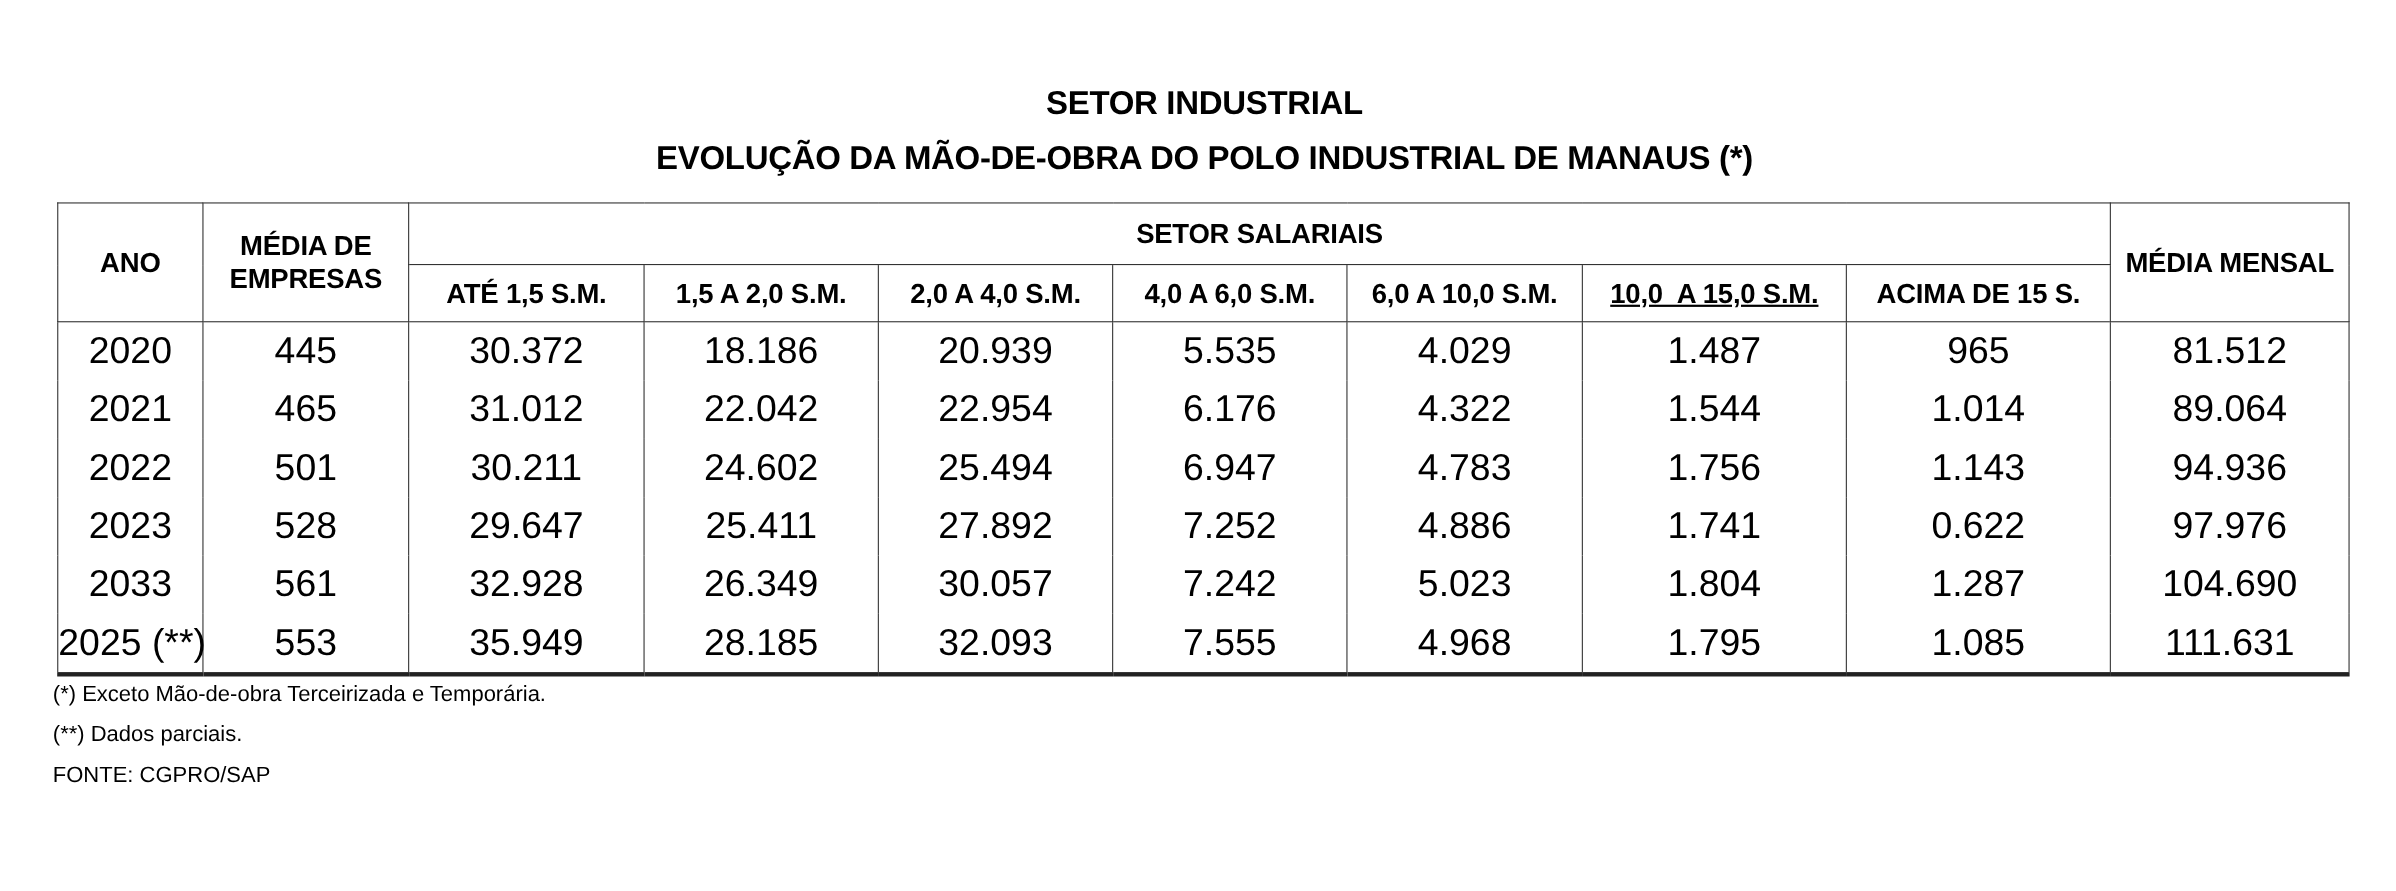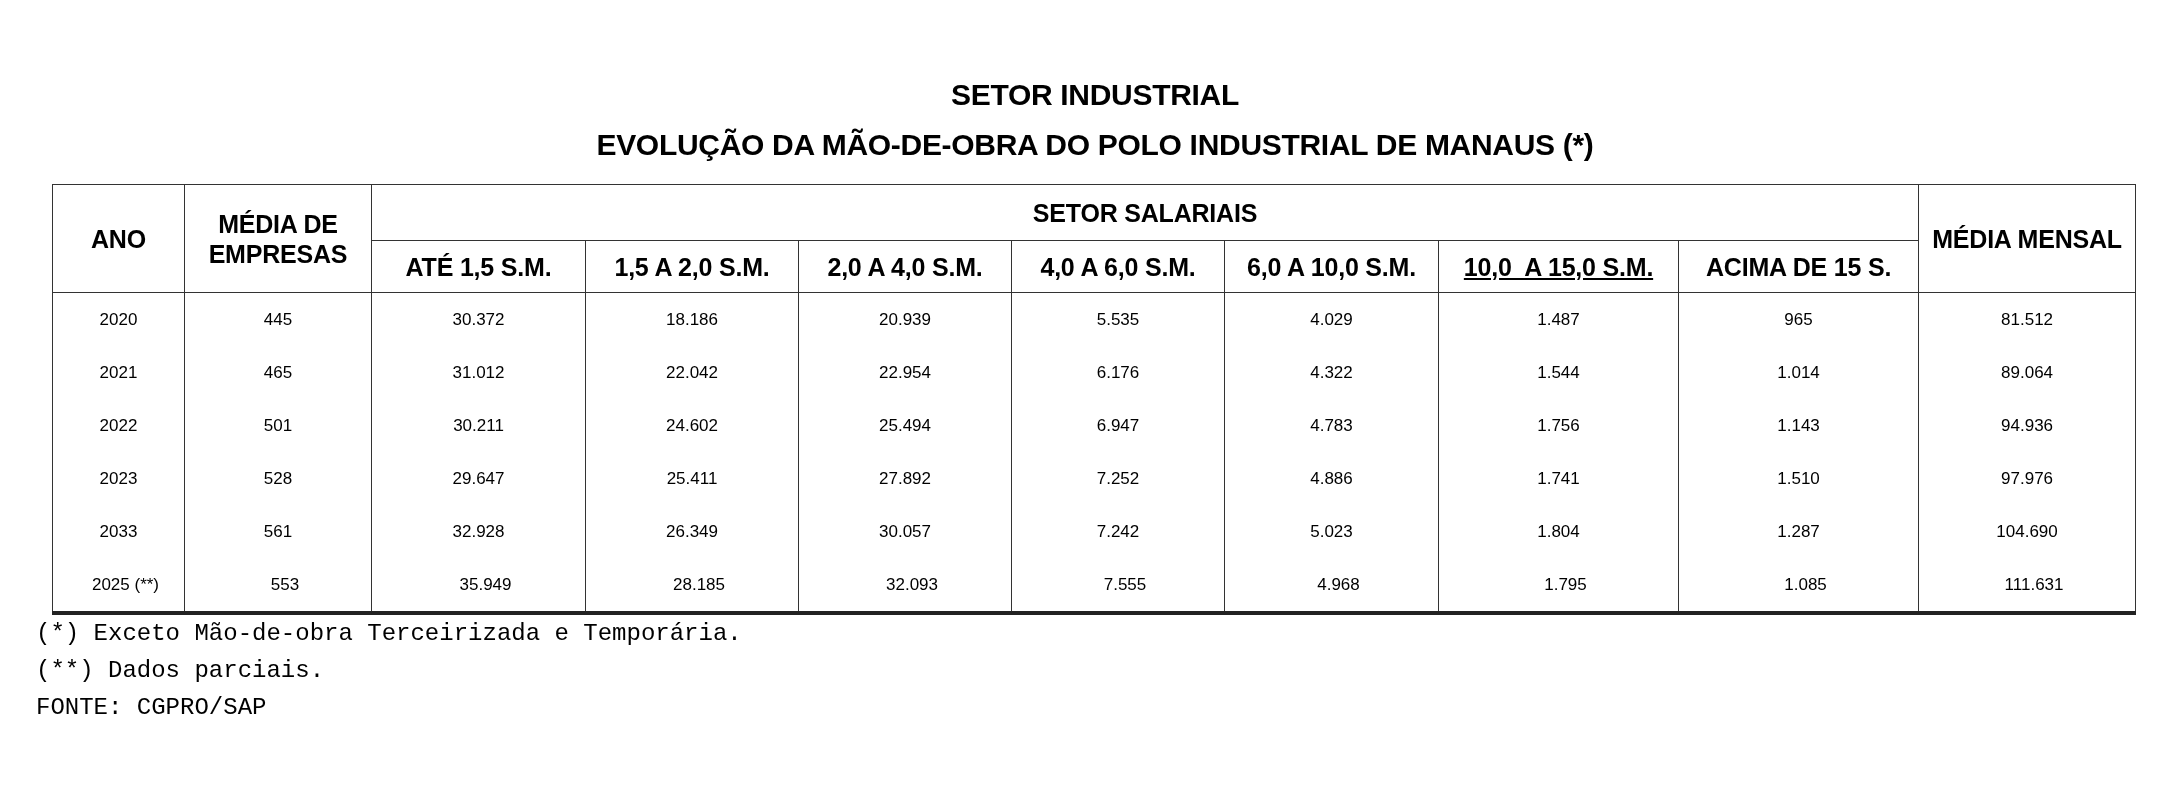--- a/index.html
+++ b/index.html
@@ -46,39 +46,37 @@
     table.data th {
       font-weight: bold;
       font-size: 25px;
       line-height: 30px;
       letter-spacing: -0.2px;
     }
     th.group { font-size: 31px; height: 55px; }
     th.sub { height: 51px; }
     th.span2 { line-height: 31px; }
     table.data tbody td {
-      font-size: 17px;
+      font-size: 34px;
       height: 53px;
       border-top: none;
       border-bottom: none;
     }
     table.data tbody tr:last-child td {
       border-bottom: 4px solid #222222;
-      padding-left: 14px;
     }
     table.data thead tr:last-child th,
     table.data thead th.rowspan {
       border-bottom: 1.5px solid #333333;
     }
     .notes {
       position: absolute;
-      left: 36px;
-      font-size: 24px;
+      left: 48px;
+      font-size: 20px;
       white-space: nowrap;
-      font-family: Liberation Mono, monospace;
     }
     #note1 { top: 620px; }
     #note2 { top: 657px; }
     #note3 { top: 694px; text-align: right; }
   </style>
 </head>
 <body>
 
 <div id="title1" class="title">SETOR INDUSTRIAL</div>
 <div id="title2" class="title">EVOLUÇÃO DA MÃO-DE-OBRA DO POLO INDUSTRIAL DE MANAUS (*)</div>
@@ -154,21 +152,21 @@
     </tr>
     <tr>
       <td>2023</td>
       <td>528</td>
       <td>29.647</td>
       <td>25.411</td>
       <td>27.892</td>
       <td>7.252</td>
       <td>4.886</td>
       <td>1.741</td>
-      <td>1.510</td>
+      <td>0.622</td>
       <td>97.976</td>
     </tr>
     <tr>
       <td>2033</td>
       <td>561</td>
       <td>32.928</td>
       <td>26.349</td>
       <td>30.057</td>
       <td>7.242</td>
       <td>5.023</td>

